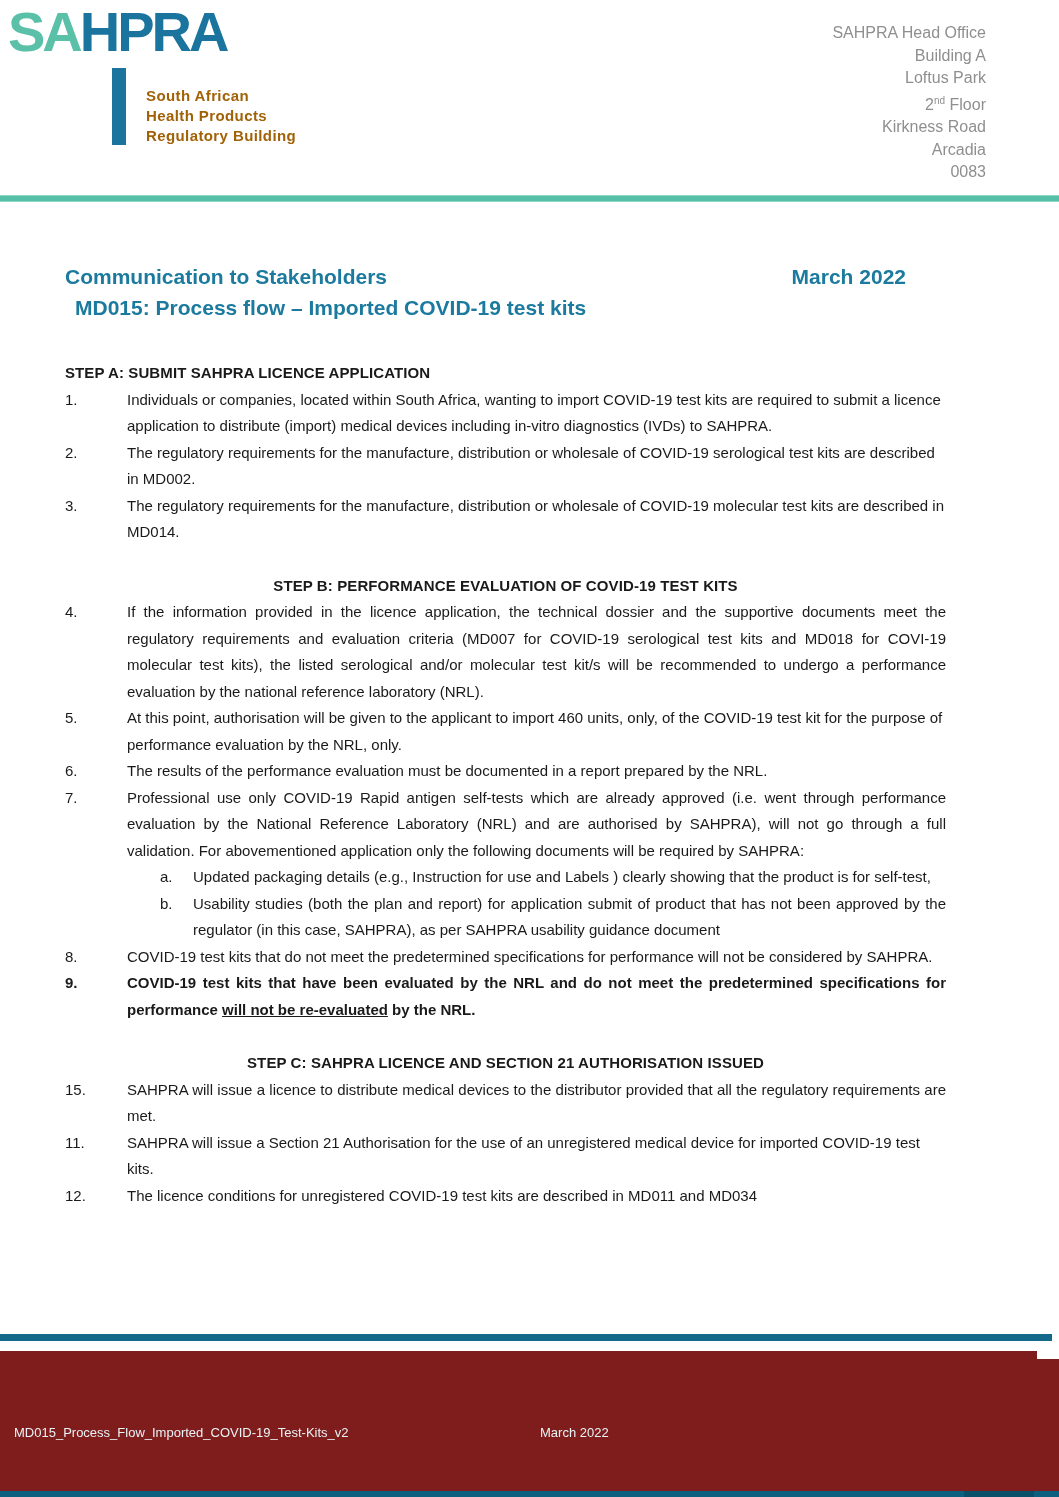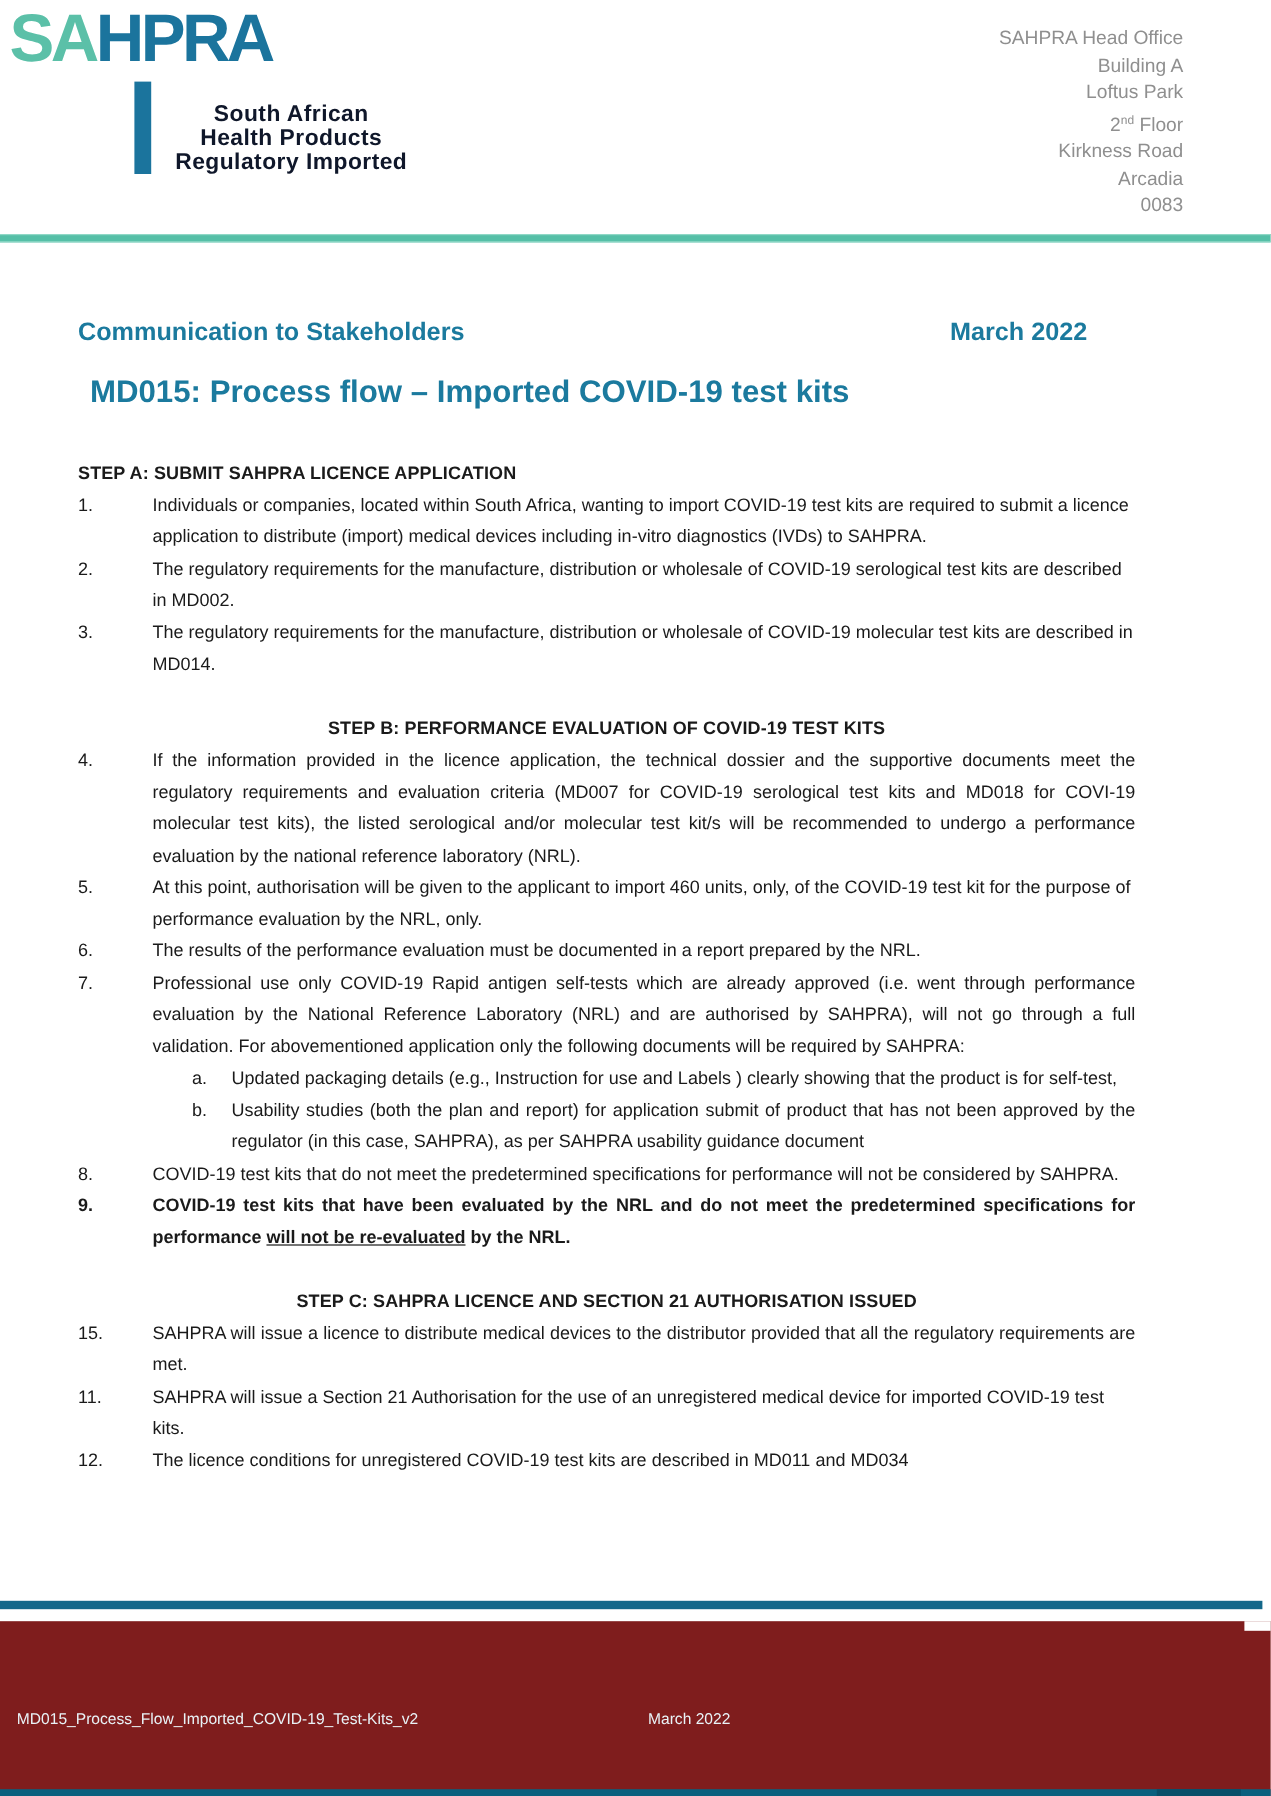--- a/index.html
+++ b/index.html
@@ -33,26 +33,25 @@
     left: 112px;
     top: 68px;
     width: 14px;
     height: 77px;
     background: #1B749D;
   }
   .logo-tagline {
     position: absolute;
     left: 146px;
     top: 86px;
-    color: #0f172a;
-    font-weight: 700;
-    font-size: 19px;
+    color: #a16207;
+    font-weight: 700;
+    font-size: 15px;
     line-height: 20px;
     letter-spacing: 0.4px;
-    text-align: center;
   }
   .address {
     position: absolute;
     top: 22px;
     right: 73px;
     text-align: right;
     color: #8F8F8F;
     font-size: 16px;
     line-height: 22.5px;
     margin-left: 27px;
@@ -75,25 +74,25 @@
   .title-row {
     display: flex;
     justify-content: space-between;
     align-items: flex-start;
     width: 841px;
     color: #1B7A9E;
     font-weight: 700;
     font-size: 21px;
   }
   .subtitle {
-    margin-top: 22px;
+    margin-top: 7px;
     margin-left: 10px;
     color: #1B7A9E;
     font-weight: 700;
-    font-size: 26px;
+    font-size: 21px;
   }
 
   
   .body-text { margin-top: 40px; font-size: 15px; line-height: 26.5px; }
   .step-heading {
     font-weight: 700;
     font-size: 15px;
     letter-spacing: 0.1px;
   }
   .step-heading.gap { margin-top: 27px; text-align: center; }
@@ -167,21 +166,21 @@
 <body>
 
 <div class="page">
 
   <div>
     <div class="logo-word"><span class="logo-sa">SA</span><span class="logo-hpra">HPRA</span></div>
     <div class="logo-stem"></div>
     <div class="logo-tagline">
       <div>South African</div>
       <div>Health Products</div>
-      <div>Regulatory Imported</div>
+      <div>Regulatory Building</div>
     </div>
     <div class="address">
       <div>SAHPRA Head Office</div>
       <div>Building A</div>
       <div>Loftus Park</div>
       <div><span>2</span><sup>nd</sup><span> Floor</span></div>
       <div>Kirkness Road</div>
       <div>Arcadia</div>
       <div>0083</div>
     </div>

